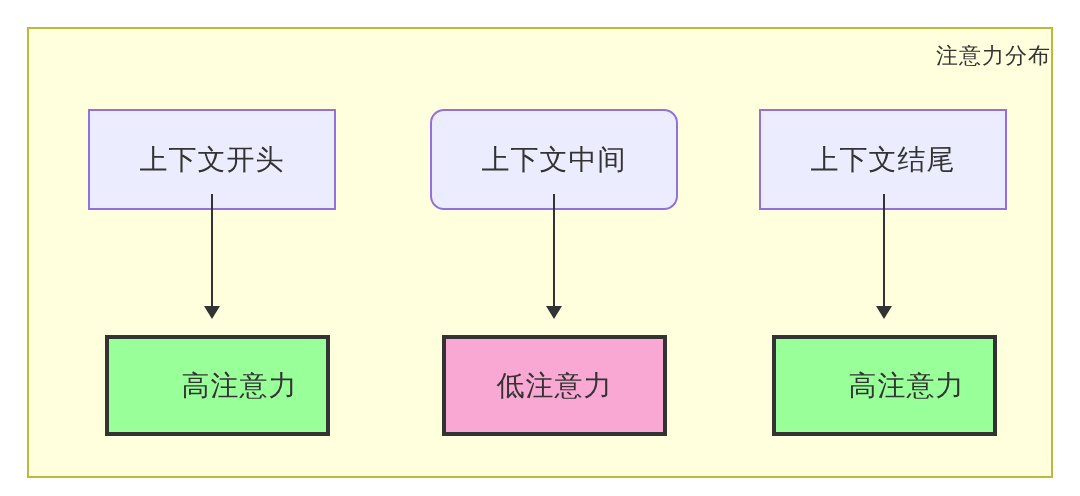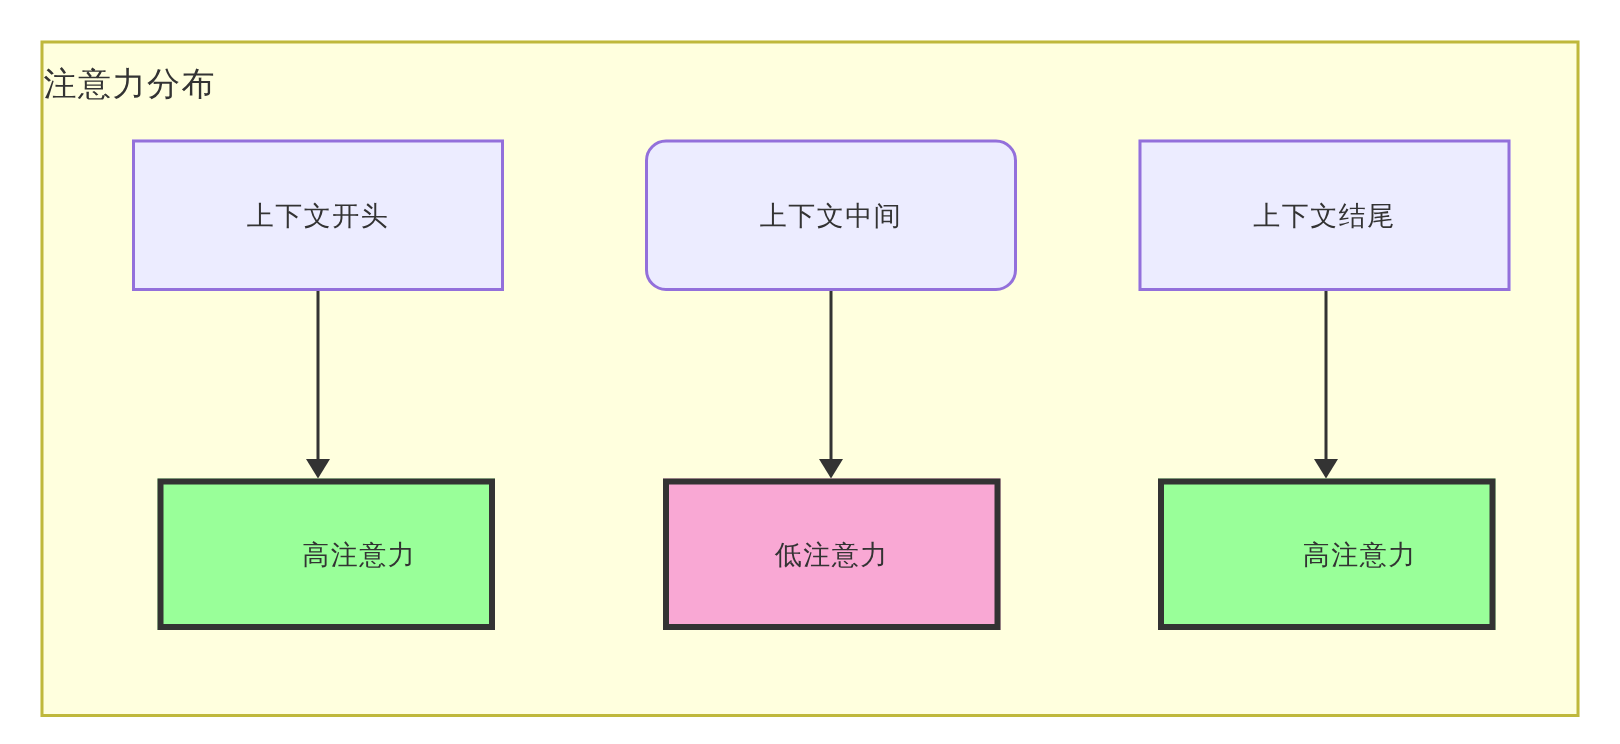--- a/index.html
+++ b/index.html
@@ -32,39 +32,40 @@
     background: #ffffde;
     border: 2px solid #bfb83c;
     box-sizing: border-box;
   }
 
   .subgraph-title {
     position: absolute;
     left: 0;
     right: 0;
     top: 13px;
-    text-align: left;
+    text-align: right;
     font-size: 22px;
     line-height: 28px;
     color: #333333;
     letter-spacing: 1px;
     white-space: nowrap;
   }
 
   
   .node {
     position: absolute;
     box-sizing: border-box;
     display: flex;
     align-items: center;
     justify-content: center;
-    font-size: 18px;
+    font-size: 28px;
     color: #333333;
     letter-spacing: 1px;
     white-space: nowrap;
+    margin-top: 16px;
   }
 
   .node-top {
     width: 248px;
     height: 101px;
     background: #ececff;
     border: 2px solid #9370db;
     top: 64px;
   }
 

